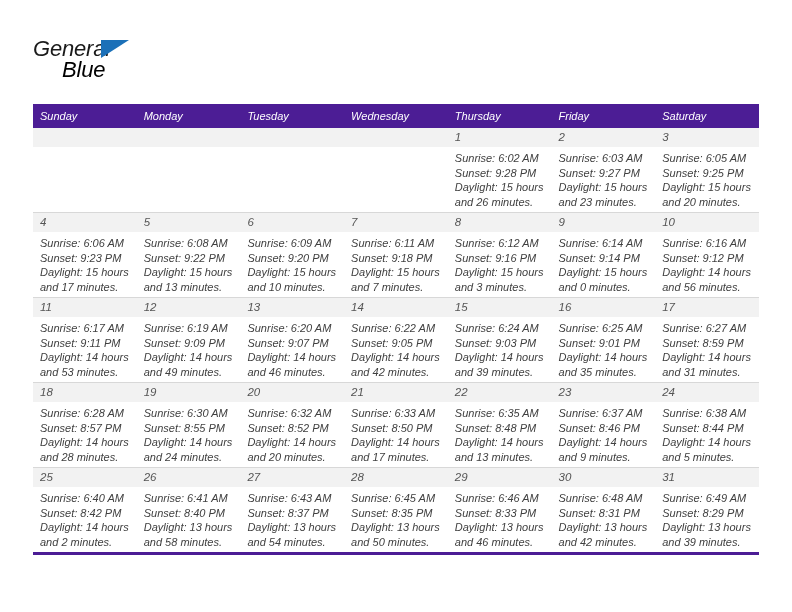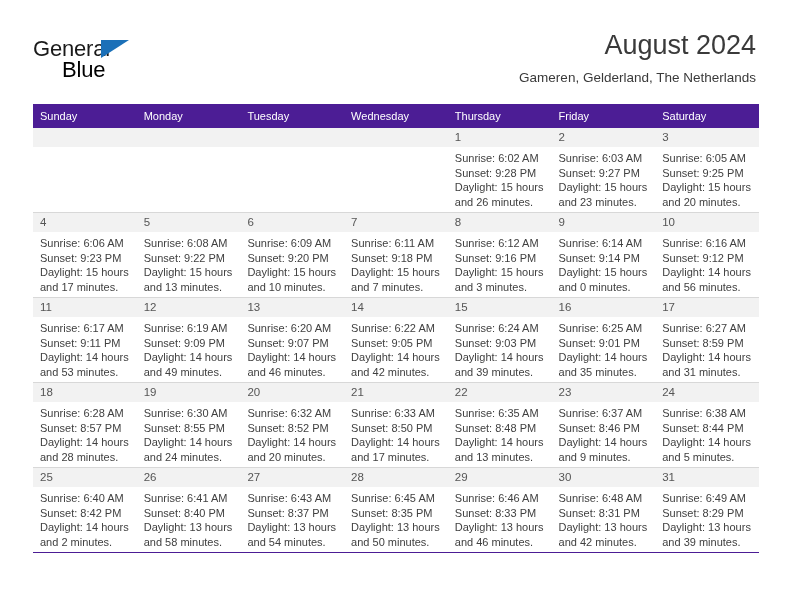--- a/index.html
+++ b/index.html
@@ -13,20 +13,21 @@
     height: 612px;
     font-family: "Liberation Sans", sans-serif;
     color: #222222;
     overflow: hidden;
   }
   .page {
     position: relative;
     width: 652px;
     height: 612px;
     box-sizing: border-box;
+    font-style: italic;
   }
 
   
   .header {
     position: absolute;
     left: 0;
     top: 0;
     width: 792px;
     height: 100px;
   }
@@ -106,21 +107,21 @@
   }
   .calendar td {
     width: 103.7px;
     height: 84px;
     vertical-align: top;
     padding: 0;
     border-bottom: 1px solid #d8d8d8;
     background: #ffffff;
   }
   .calendar tr.week:last-child td {
-    border-bottom: 1px solid #4c1d95;
+    border-bottom: 3px solid #4c1d95;
     margin-top: 20px;
   }
   .daynum-band {
     background: #f2f2f2;
     height: 19px;
     line-height: 19px;
     padding-left: 7px;
     font-size: 11.5px;
     color: #555555;
   }
@@ -141,24 +142,20 @@
 </head>
 <body>
 
 <div class="page">
 
   <div class="header">
     <div class="logo">
       <span class="logo-general">General</span>
       <span class="logo-tri"></span>
       <span class="logo-blue">Blue</span>
-    </div>
-    <div class="title-wrap">
-      <div class="cal-title">August 2024</div>
-      <div class="cal-subtitle">Gameren, Gelderland, The Netherlands</div>
     </div>
   </div>
 
   <table class="calendar">
     <thead>
       <tr>
         <th>Sunday</th>
         <th>Monday</th>
         <th>Tuesday</th>
         <th>Wednesday</th>

